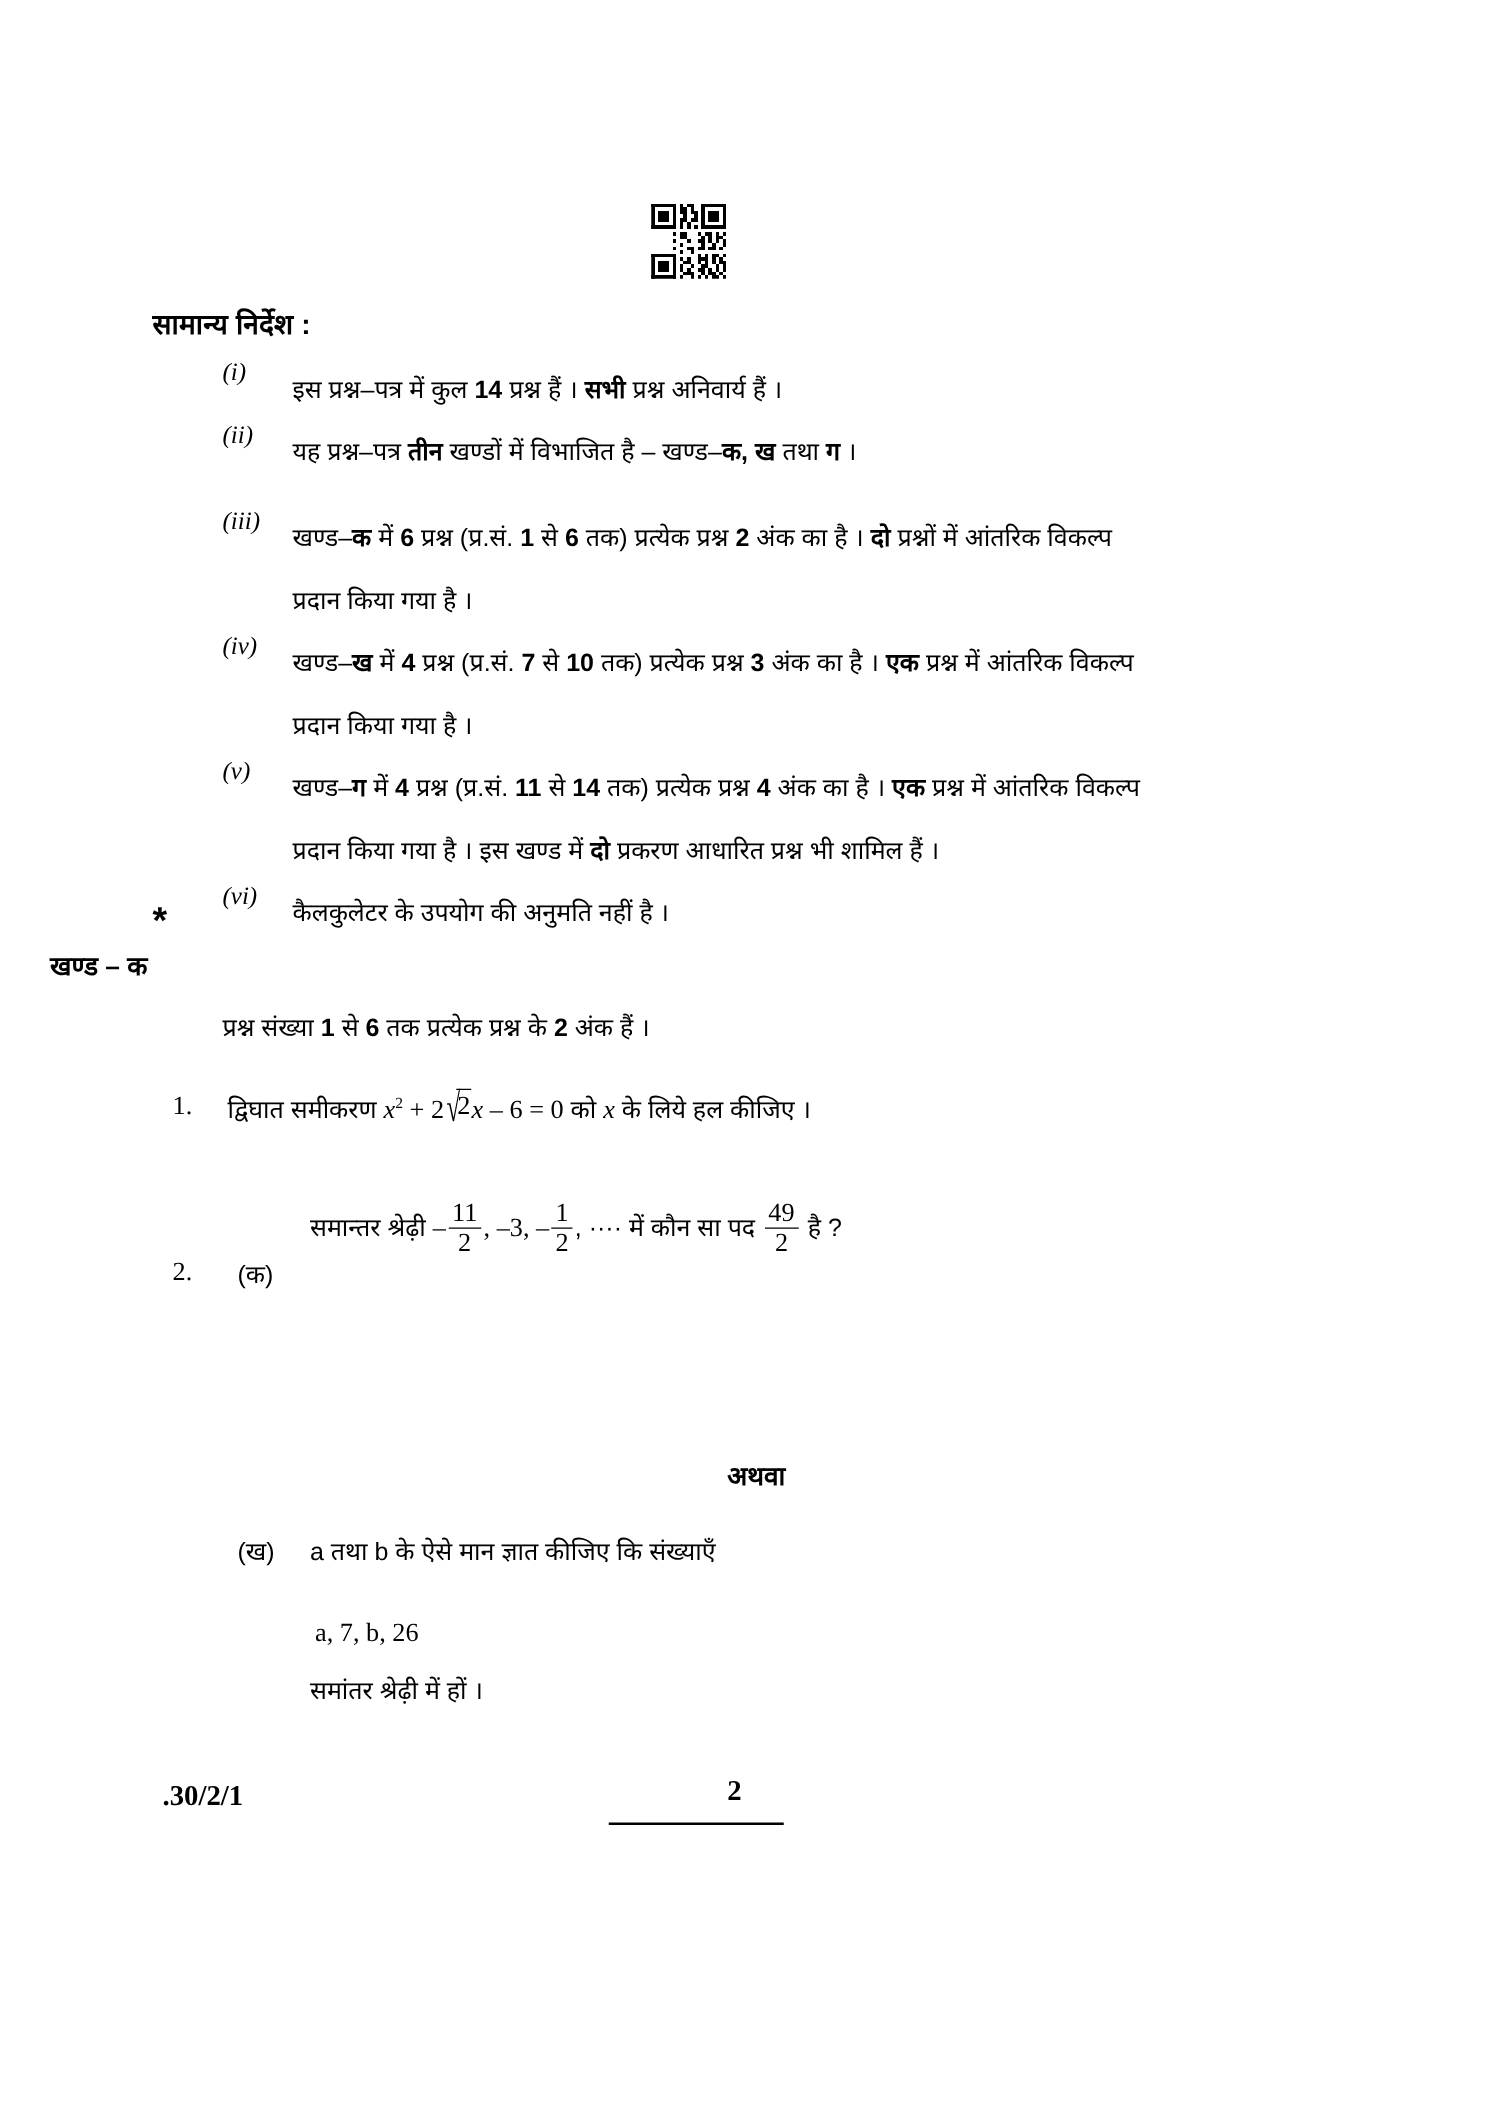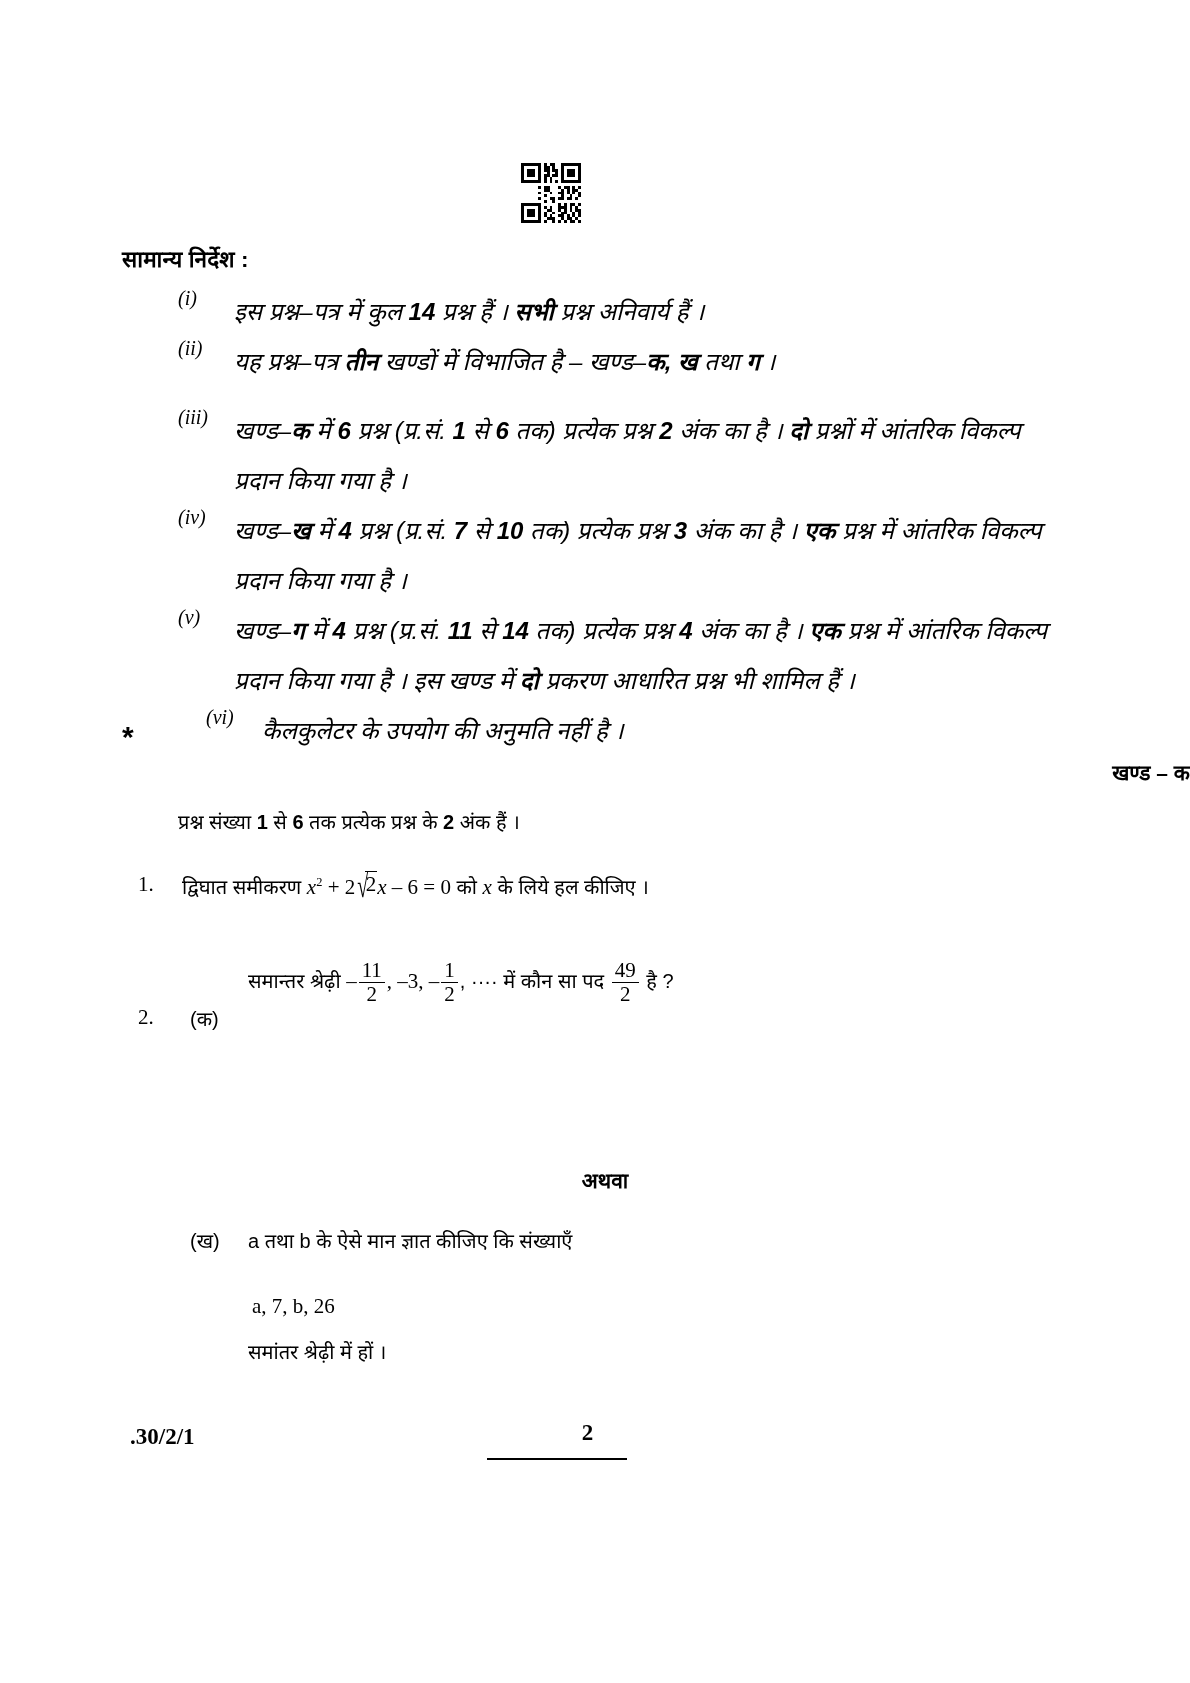--- a/index.html
+++ b/index.html
@@ -60,42 +60,41 @@
     left: 0;
     top: 0;
     width: 54px;
     font-style: italic;
     font-size: 20px;
     text-align: left;
   }
   .instr-text {
     margin-left: 56px;
     font-family: "Liberation Sans", "DejaVu Sans", sans-serif;
-    font-style: italic;
-    font-size: 24px;
+    font-size: 20px;
     line-height: 50px;
   }
   .instr-text b { font-weight: bold; }
 
   .asterisk {
     position: absolute;
     left: 122px;
     top: 722px;
     font-size: 30px;
     font-weight: bold;
     font-family: "Liberation Sans", "DejaVu Sans", sans-serif;
     line-height: 1;
   }
 
   .section-title {
     position: absolute;
     left: 0;
     top: 758px;
     width: 1190px;
-    text-align: right;
+    text-align: left;
     font-family: "Liberation Sans", "DejaVu Sans", sans-serif;
     font-weight: bold;
     font-size: 21px;
     padding-left: 40px;
     box-sizing: border-box;
   }
 
   .section-note {
     position: absolute;
     left: 178px;
@@ -349,21 +348,21 @@
       <div class="instr-text">खण्ड–<b>ख</b> में <b>4</b> प्रश्न (प्र.सं. <b>7</b> से <b>10</b> तक) प्रत्येक प्रश्न <b>3</b> अंक का है । <b>एक</b> प्रश्न में आंतरिक विकल्प</div>
       <div class="instr-text">प्रदान किया गया है ।</div>
     </div>
 
     <div class="instr-row" style="height:100px;">
       <div class="instr-num">(v)</div>
       <div class="instr-text">खण्ड–<b>ग</b> में <b>4</b> प्रश्न (प्र.सं. <b>11</b> से <b>14</b> तक) प्रत्येक प्रश्न <b>4</b> अंक का है । <b>एक</b> प्रश्न में आंतरिक विकल्प</div>
       <div class="instr-text">प्रदान किया गया है । इस खण्ड में <b>दो</b> प्रकरण आधारित प्रश्न भी शामिल हैं ।</div>
     </div>
 
-    <div class="instr-row" style="height:50px;margin-left:28px;">
+    <div class="instr-row" style="height:50px;">
       <div class="instr-num">(vi)</div>
       <div class="instr-text">कैलकुलेटर के उपयोग की अनुमति नहीं है ।</div>
     </div>
 
   </div>
 
   <div class="asterisk">*</div>
 
   <div class="section-title">खण्ड – क</div>
 

